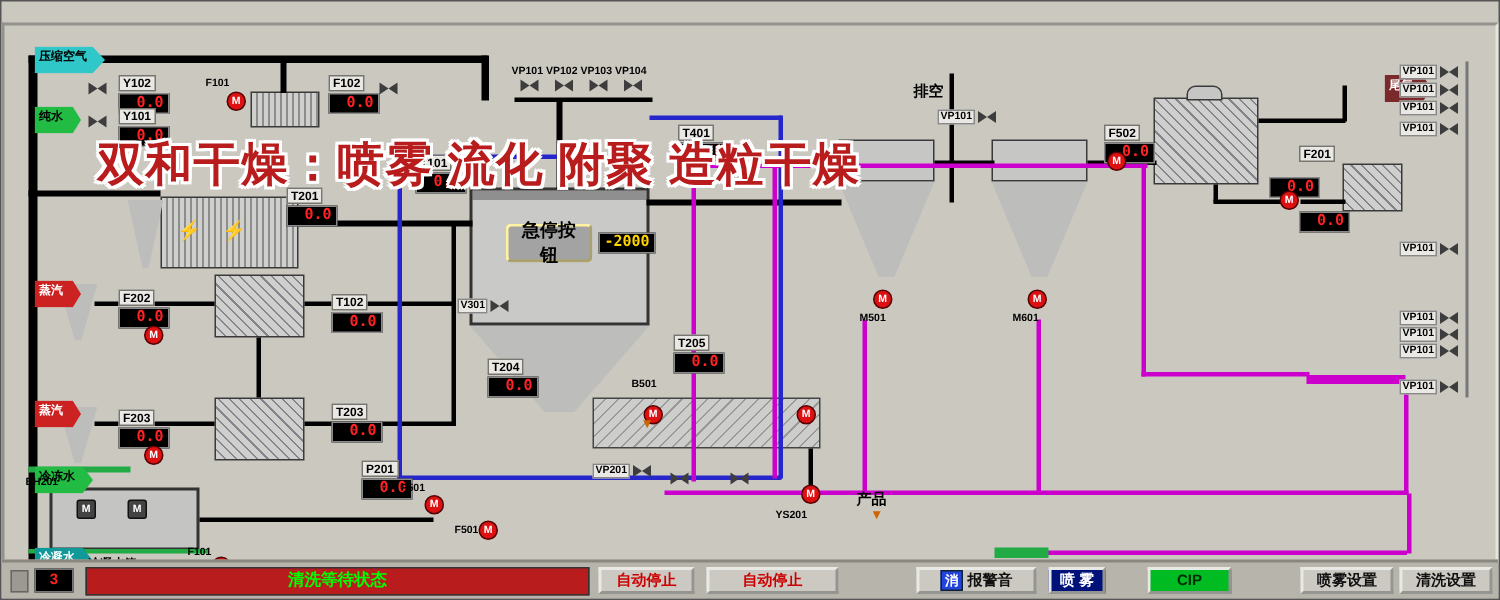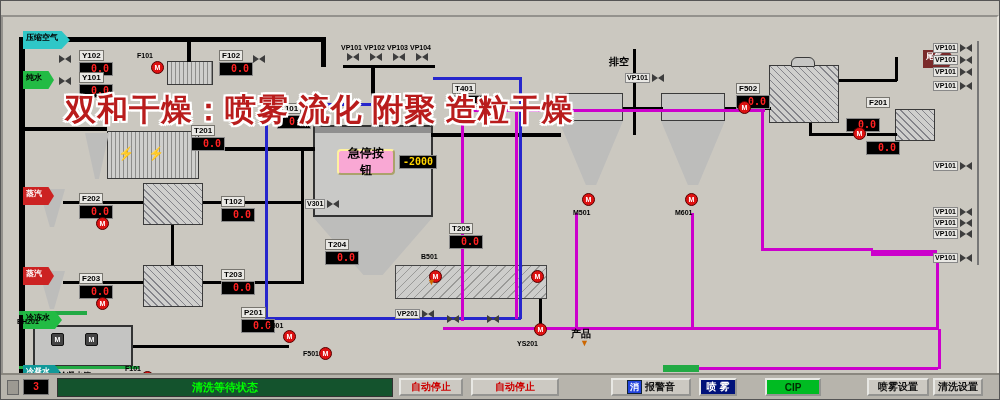--- a/index.html
+++ b/index.html
@@ -28,26 +28,26 @@
   .vlabel{font-size:7px;font-weight:bold;color:#000;background:#e9e8e4;border:1px solid #888;line-height:8px;padding:0 1px;}
   .vbody{position:relative;width:12px;height:8px;display:inline-block;}
   .vbody::before{content:"";position:absolute;left:0;top:0;border-top:4px solid transparent;border-bottom:4px solid transparent;border-left:6px solid #3d3d3d;}
   .vbody::after{content:"";position:absolute;right:0;top:0;border-top:4px solid transparent;border-bottom:4px solid transparent;border-right:6px solid #3d3d3d;}
   .pump{position:absolute;z-index:6;width:13px;height:13px;border-radius:50%;background:#d11;border:1.5px solid #500;color:#fff;font-size:7px;font-weight:bold;display:flex;align-items:center;justify-content:center;box-sizing:border-box;}
   .pump.sq{border-radius:2px;background:#444;border-color:#111;}
   .feed{position:absolute;z-index:5;height:13px;line-height:13px;font-size:8px;font-weight:bold;padding:0 12px 5px 3px;background:var(--c,#888);clip-path:polygon(0 0,82% 0,100% 50%,82% 100%,0 100%);white-space:nowrap;}
   .dlabel{position:absolute;z-index:6;font-size:8px;font-weight:bold;color:var(--c,#000);white-space:nowrap;line-height:9px;}
   .watermark{position:absolute;left:62px;top:72px;z-index:8;font-size:31px;font-weight:bold;color:#b91c1c;letter-spacing:1px;white-space:nowrap;
     text-shadow:-2px -2px 0 #fff,2px -2px 0 #fff,-2px 2px 0 #fff,2px 2px 0 #fff,0 2px 0 #fff,0 -2px 0 #fff,2px 0 0 #fff,-2px 0 0 #fff;}
-  .estop{position:absolute;left:334px;top:132px;width:58px;height:26px;z-index:7;background:#f9a8d4;border:2px outset #fff2a0;border-radius:4px;color:#000;font-weight:bold;font-size:12px;display:flex;align-items:center;justify-content:center;font-family:inherit;}
+  .estop{position:absolute;left:334px;top:132px;width:58px;height:26px;z-index:7;background:#a3a3a3;border:2px outset #fff2a0;border-radius:4px;color:#000;font-weight:bold;font-size:12px;display:flex;align-items:center;justify-content:center;font-family:inherit;}
   
   .statusbar{position:absolute;left:0;right:0;bottom:0;height:24px;background:#b7b4ac;border-top:2px solid #8a877f;z-index:10;}
   .sb-mini{position:absolute;left:6px;top:5px;width:10px;height:13px;background:#9c9992;border:1px solid #666;}
   .sb-counter{position:absolute;left:22px;top:4px;width:24px;height:14px;background:#000;color:#ff2222;font-size:10px;font-weight:bold;text-align:center;line-height:14px;border:1px solid #777;}
-  .sb-status{position:absolute;left:56px;top:3px;width:334px;height:17px;background:#14532d;color:#00ff00;font-size:11px;font-weight:bold;text-align:center;line-height:17px;border:1px solid #333;}
+  .sb-status{position:absolute;left:56px;top:3px;width:334px;height:17px;background:#b91c1c;color:#00ff00;font-size:11px;font-weight:bold;text-align:center;line-height:17px;border:1px solid #333;}
   .sb-btn{position:absolute;top:3px;height:18px;border:2px outset #e8e8e4;background:#ccc9c2;font-size:10px;font-weight:bold;color:#111;display:flex;align-items:center;justify-content:center;padding:0;font-family:inherit;box-sizing:border-box;}
   .sb-btn.red{color:#cc0000;}
   .sb-btn.spray{background:#00127a;color:#fff;}
   .sb-btn.cip{background:#00bb22;color:#002a00;}
   .mute-ico{display:inline-block;background:#2244dd;color:#fff;font-size:9px;line-height:12px;width:13px;text-align:center;margin-right:3px;border:1px solid #123;}
 </style>
 </head>
 <body>
 
 <div class="screen">
@@ -376,16 +376,16 @@
     <div class="sb-status">清洗等待状态</div>
     <button class="sb-btn red" style="left:398px;width:64px">自动停止</button>
     <button class="sb-btn red" style="left:470px;width:88px">自动停止</button>
     <button class="sb-btn" style="left:610px;width:80px">
       <span class="mute-ico">消</span>
       <span>报警音</span>
     </button>
     <button class="sb-btn spray" style="left:698px;width:38px">喷 雾</button>
     <button class="sb-btn cip" style="left:764px;width:56px">CIP</button>
     <button class="sb-btn" style="left:866px;width:62px">喷雾设置</button>
-    <button class="sb-btn" style="left:932px;width:50px">清洗设置</button>
+    <button class="sb-btn" style="left:932px;width:62px">清洗设置</button>
   </div>
 
 </div>
 
 </body></html>

